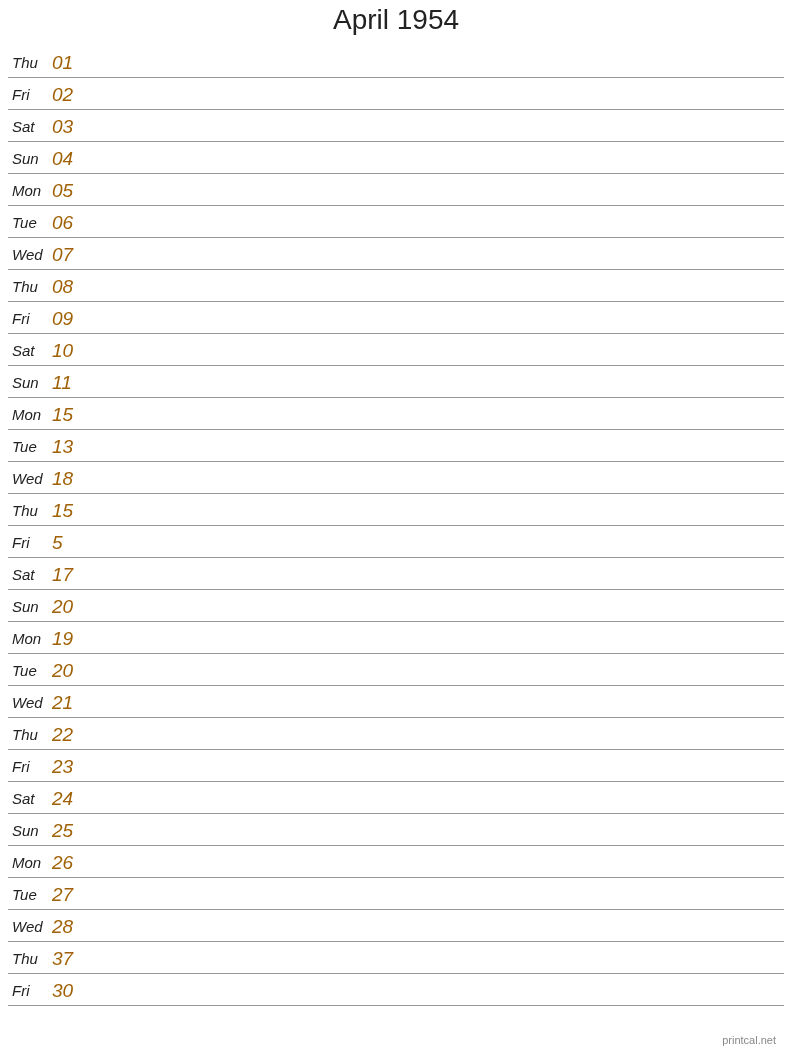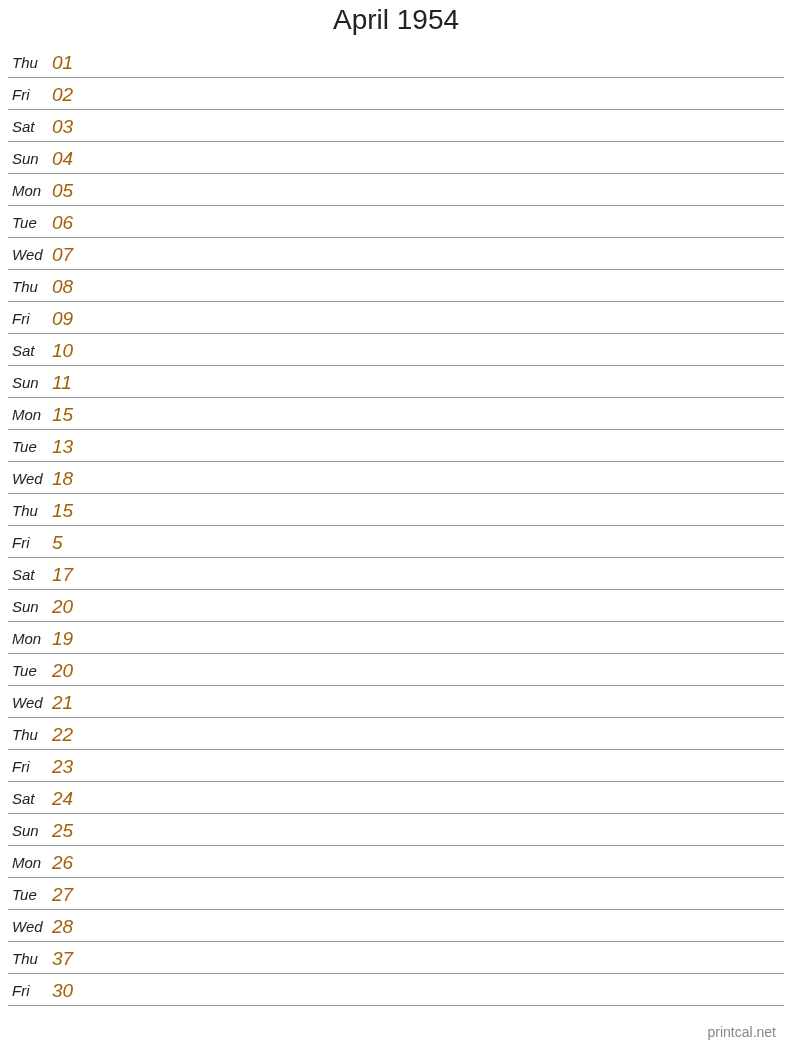--- a/index.html
+++ b/index.html
@@ -56,23 +56,23 @@
       padding-right: 8px;
     }
 
     .day-line {
       flex: 1;
       height: 1px;
     }
 
     .footer {
       position: absolute;
-      bottom: 16px;
+      bottom: 10px;
       right: 16px;
-      font-size: 14px;
+      font-size: 11px;
       color: #888;
     }
   </style>
 </head>
 <body>
 
 <h1 class="page-title">April 1954</h1>
 
 <div class="calendar-container">
 <div class="calendar-row">

